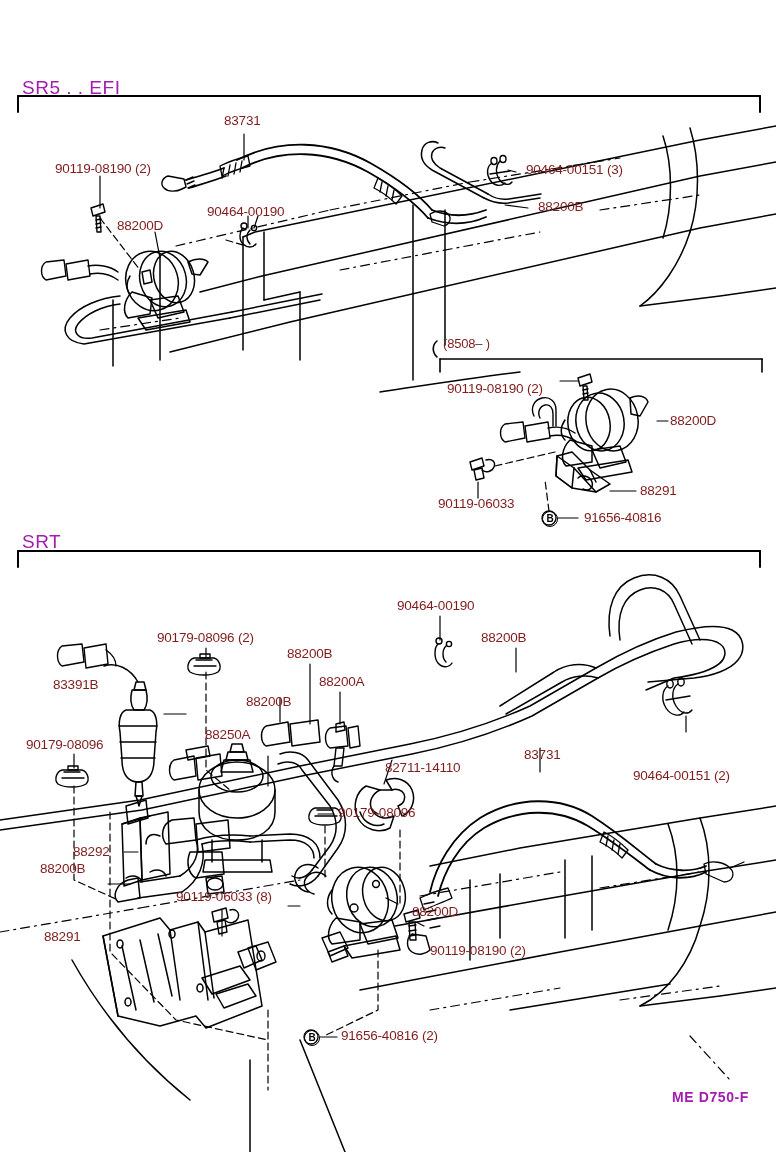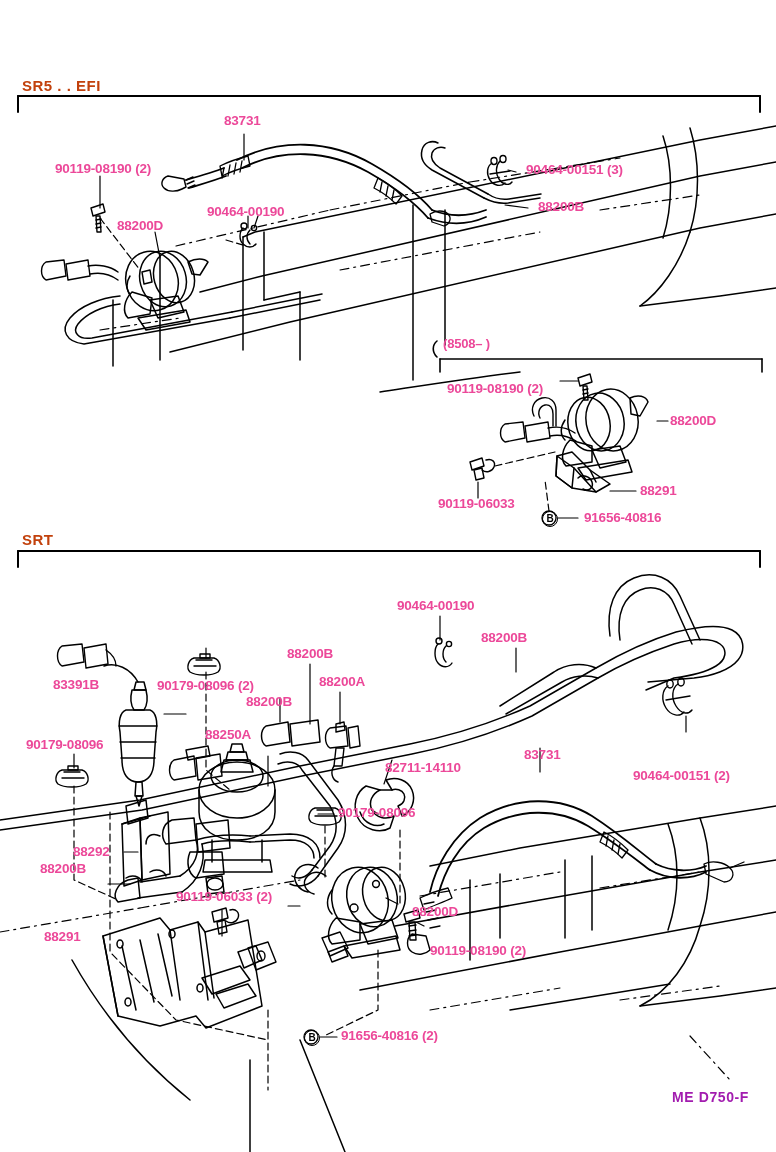--- a/index.html
+++ b/index.html
@@ -1,22 +1,22 @@
 <!DOCTYPE html>
 <html><head>
 <meta charset="utf-8">
 <style>
   html,body{margin:0;padding:0;background:#fff;}
   body{width:776px;height:1152px;font-family:"Liberation Sans",sans-serif;color:#000;overflow:hidden;}
   #sheet{position:relative;width:776px;height:1152px;background:#fff;}
   svg.layer{position:absolute;top:0;left:0;width:776px;height:1152px;}
-  .lbl{position:absolute;font-family:"Liberation Sans",sans-serif;font-weight:bold;
-       font-size:13.5px;letter-spacing:-0.2px;white-space:nowrap;color:#ec4899;line-height:1;}
-  .sec{position:absolute;font-family:"Liberation Sans",sans-serif;font-weight:bold;
-       font-size:15px;letter-spacing:0.5px;white-space:nowrap;color:#c2410c;line-height:1;}
+  .lbl{position:absolute;font-family:"Liberation Sans",sans-serif;font-weight:normal;
+       font-size:13.5px;letter-spacing:-0.2px;white-space:nowrap;color:#7f1d1d;line-height:1;}
+  .sec{position:absolute;font-family:"Liberation Sans",sans-serif;font-weight:normal;
+       font-size:19px;letter-spacing:0.5px;white-space:nowrap;color:#a21caf;line-height:1;}
   .foot{position:absolute;font-family:"Liberation Sans",sans-serif;font-weight:bold;
         font-size:14px;letter-spacing:0.6px;white-space:nowrap;color:#a21caf;}
   .circ{position:absolute;width:14px;height:14px;border:1.6px solid #000;border-radius:50%;
         font-size:10px;font-weight:bold;text-align:center;line-height:13px;}
 </style>
 </head>
 <body>
 
 <div id="sheet">
 
@@ -476,35 +476,35 @@
   <div class="lbl" style="left:538px;top:200px;">88200B</div>
 
   <div class="lbl" style="left:447px;top:382px;">90119-08190 (2)</div>
   <div class="lbl" style="left:670px;top:414px;">88200D</div>
   <div class="lbl" style="left:640px;top:484px;">88291</div>
   <div class="lbl" style="left:438px;top:497px;">90119-06033</div>
   <div class="lbl" style="left:584px;top:511px;text-align:center;">91656-40816</div>
   <div class="circ" style="left:542px;top:511px;">B</div>
 
   <div class="lbl" style="left:397px;top:599px;">90464-00190</div>
-  <div class="lbl" style="left:157px;top:631px;margin-top:48px;">90179-08096 (2)</div>
+  <div class="lbl" style="left:157px;top:631px;">90179-08096 (2)</div>
   <div class="lbl" style="left:287px;top:647px;">88200B</div>
   <div class="lbl" style="left:481px;top:631px;">88200B</div>
   <div class="lbl" style="left:319px;top:675px;">88200A</div>
   <div class="lbl" style="left:246px;top:695px;">88200B</div>
   <div class="lbl" style="left:53px;top:678px;">83391B</div>
   <div class="lbl" style="left:205px;top:728px;">88250A</div>
   <div class="lbl" style="left:345px;top:761px;padding-left:40px;">82711-14110</div>
   <div class="lbl" style="left:524px;top:748px;">83731</div>
   <div class="lbl" style="left:633px;top:769px;">90464-00151 (2)</div>
   <div class="lbl" style="left:338px;top:806px;">90179-08096</div>
   <div class="lbl" style="left:26px;top:738px;">90179-08096</div>
   <div class="lbl" style="left:73px;top:845px;">88292</div>
   <div class="lbl" style="left:40px;top:862px;">88200B</div>
-  <div class="lbl" style="left:176px;top:890px;">90119-06033 (2)</div>
+  <div class="lbl" style="left:176px;top:890px;">90119-06033 (8)</div>
   <div class="lbl" style="left:44px;top:930px;">88291</div>
   <div class="lbl" style="left:412px;top:905px;">88200D</div>
   <div class="lbl" style="left:430px;top:944px;">90119-08190 (2)</div>
   <div class="lbl" style="left:341px;top:1029px;">91656-40816 (2)</div>
   <div class="circ" style="left:304px;top:1030px;">B</div>
 
   <div class="foot" style="left:672px;top:1089px;">ME  D750-F</div>
 
 </div>
 

